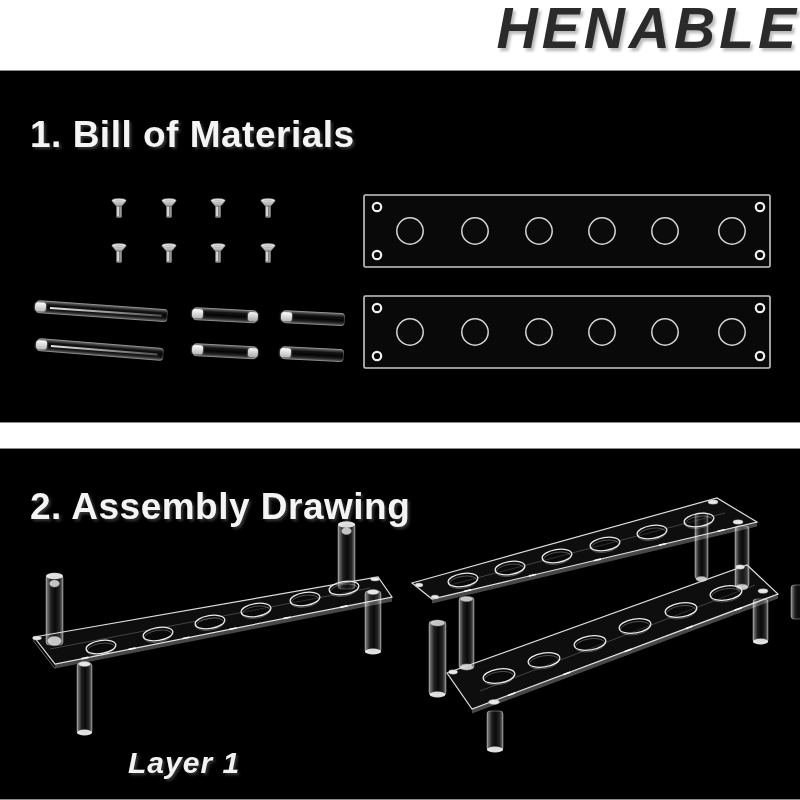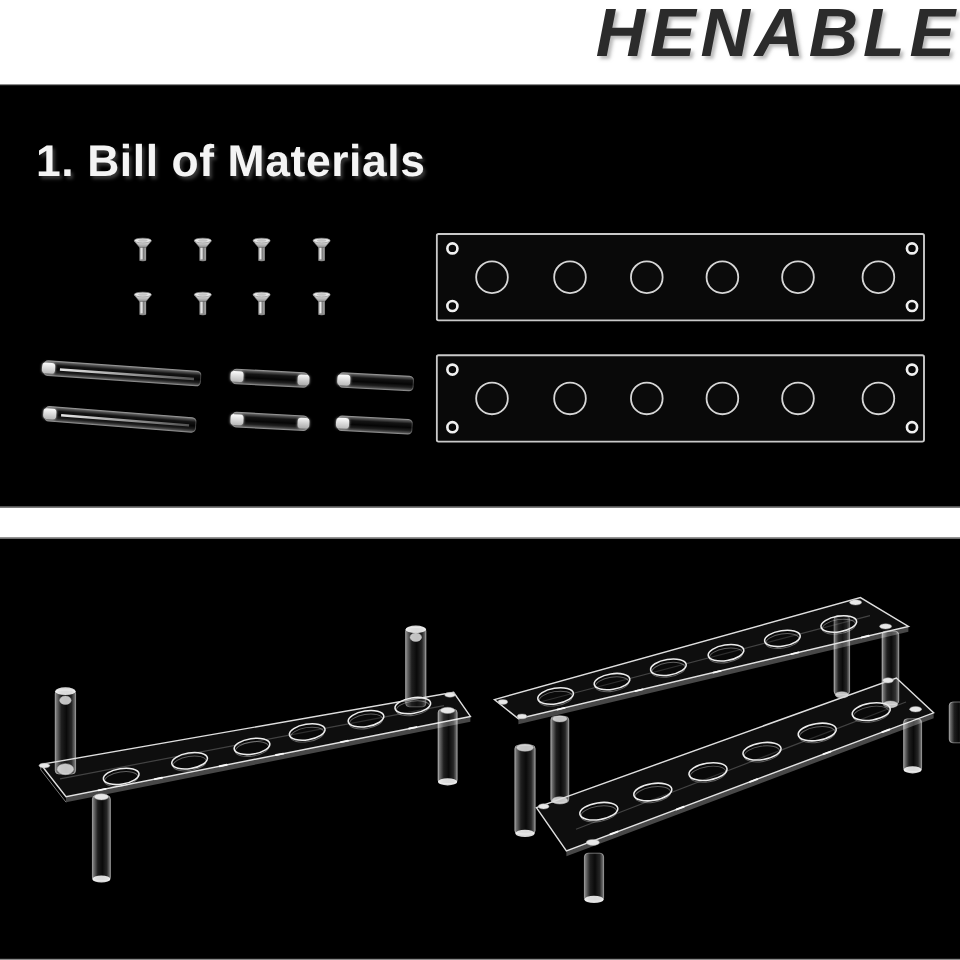--- a/index.html
+++ b/index.html
@@ -151,20 +151,21 @@
       <circle cx="302" cy="37" r="13.2" class="bom-hole"></circle>
       <circle cx="369" cy="37" r="13.2" class="bom-hole"></circle>
       <circle cx="14" cy="13" r="4.2" class="bom-corner-hole"></circle>
       <circle cx="14" cy="61" r="4.2" class="bom-corner-hole"></circle>
       <circle cx="397" cy="13" r="4.2" class="bom-corner-hole"></circle>
       <circle cx="397" cy="61" r="4.2" class="bom-corner-hole"></circle>
     </svg>
 </section>
 
 <section class="panel" id="panel-assembly">
+  <h2 class="panel-heading" id="assembly-heading">2. Assembly Drawing</h2>
 
   <svg class="assembly" style="left:10px;top:62px" width="400" height="230" viewBox="0 0 400 230">
 
     <rect class="ac-rod" x="36" y="64" width="17" height="70" rx="3"></rect>
     <ellipse class="ac-cap" cx="44.5" cy="65" rx="8.5" ry="3.2"></ellipse>
     <ellipse class="ac-nub" cx="44.5" cy="72.5" rx="4.8" ry="3.6"></ellipse>
     <ellipse class="ac-nub" cx="44.5" cy="130" rx="6.8" ry="4.6"></ellipse>
     <rect class="ac-rod" x="328" y="12" width="17" height="66" rx="3"></rect>
     <ellipse class="ac-cap" cx="336.5" cy="13.5" rx="8.5" ry="3.2"></ellipse>
     <ellipse class="ac-nub" cx="336.5" cy="20" rx="4.8" ry="3.6"></ellipse>
@@ -278,13 +279,14 @@
     <ellipse class="ac-screwdot" cx="345" cy="94" rx="4.5" ry="2.2"></ellipse>
     <ellipse class="ac-screwdot" cx="368" cy="118" rx="5" ry="2.3"></ellipse>
 
     <rect class="ac-rod" x="92" y="238" width="16" height="40" rx="3"></rect>
     <ellipse class="ac-cap" cx="100" cy="276.5" rx="8" ry="3"></ellipse>
     <rect class="ac-rod" x="358" y="126" width="15" height="44" rx="3"></rect>
     <ellipse class="ac-cap" cx="365.5" cy="168.5" rx="7.5" ry="3"></ellipse>
     <rect class="ac-rod" x="396" y="112" width="14" height="34" rx="3"></rect>
   </svg>
 
+  <div class="layer-label" style="left:128px;top:297px">Layer 1</div>
 </section>
 
 </body></html>

